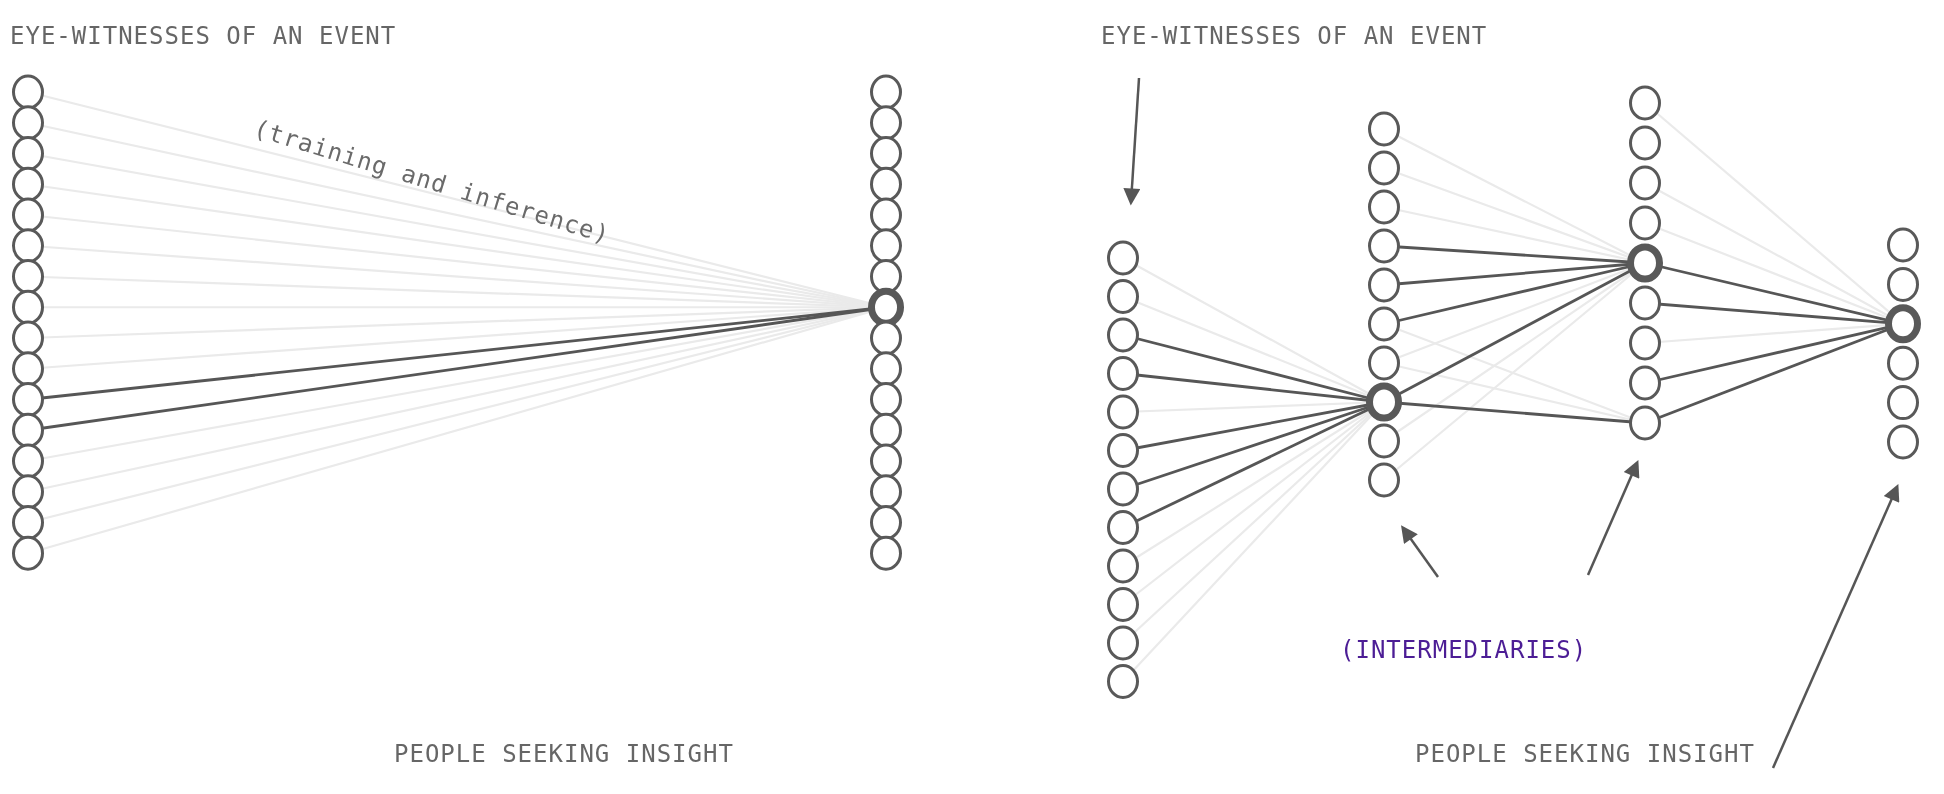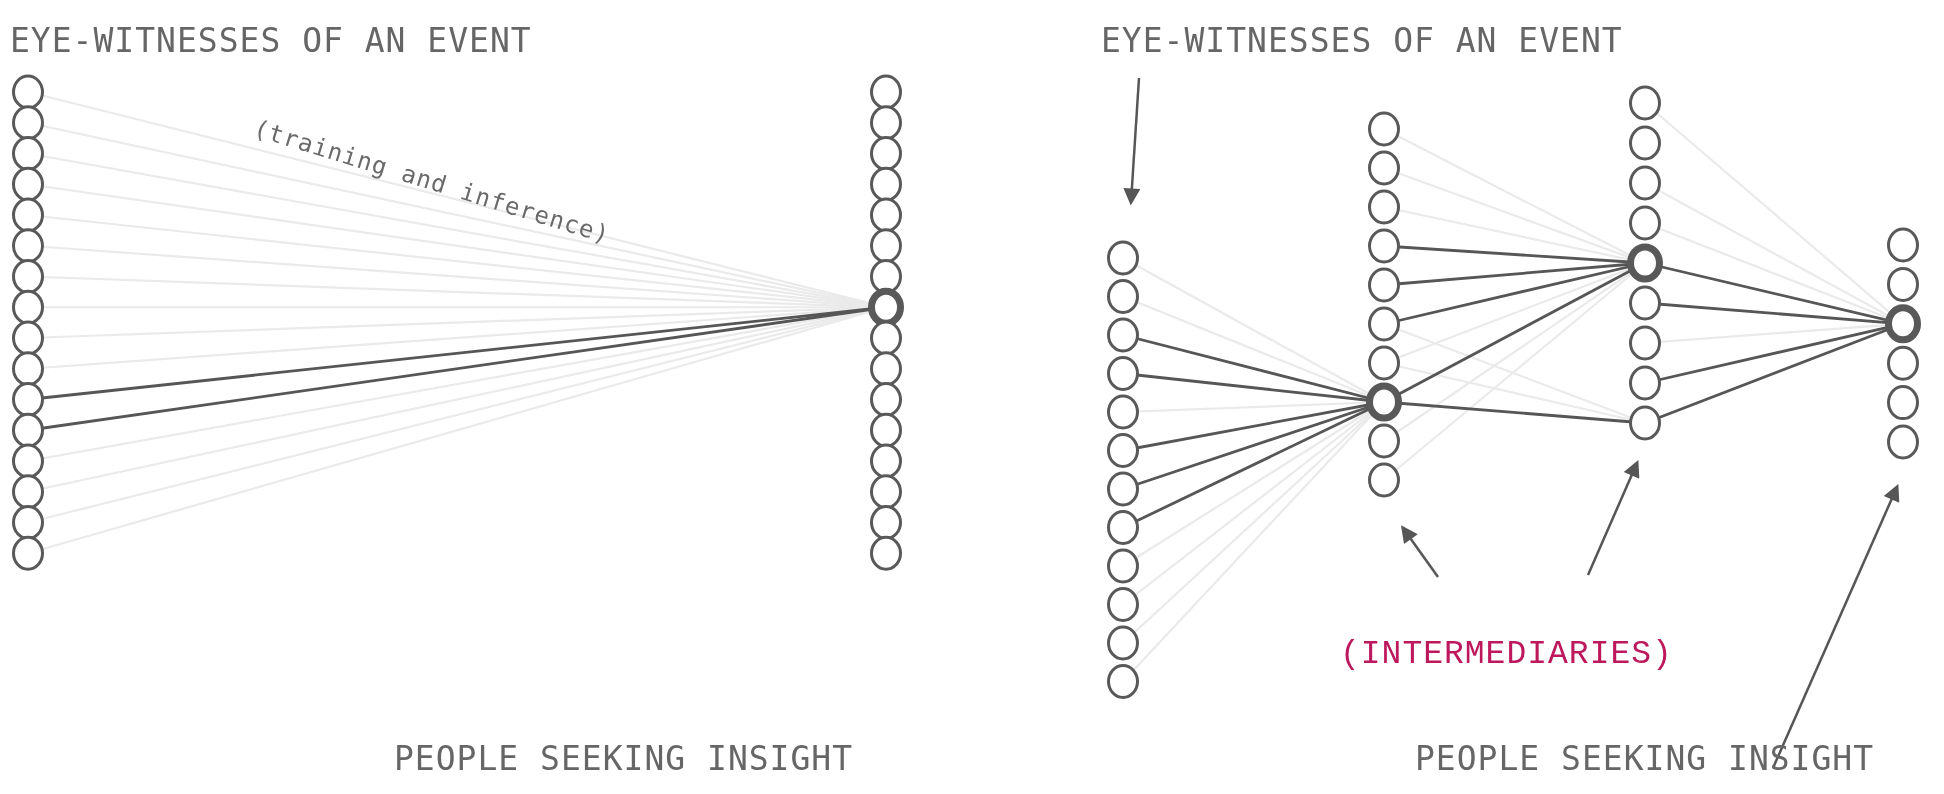--- a/index.html
+++ b/index.html
@@ -16,21 +16,21 @@
     font-family: "DejaVu Sans Mono", "Liberation Mono", monospace;
   }
   svg.net {
     position: absolute;
     left: 0;
     top: 0;
   }
   .lbl {
     position: absolute;
     color: #666666;
-    font-size: 33px;
+    font-size: 24px;
     line-height: 1;
     letter-spacing: 1px;
     white-space: nowrap;
     user-select: none;
   }
   #left-title  { left: 10px;   top: 24px; }
   #right-title { left: 1101px; top: 24px; }
   #left-bottom  { left: 394px;  top: 742px; }
   #right-bottom { left: 1415px; top: 742px; }
   #intermediaries { left: 1340px; top: 638px; }
@@ -186,17 +186,17 @@
   </svg>
 
   <div class="lbl" id="left-title" style="color: rgb(102, 102, 102);">EYE-WITNESSES OF AN EVENT</div>
 
   <div class="lbl" id="training-ann">(training and inference)</div>
 
   <div class="lbl" id="left-bottom" style="color: rgb(102, 102, 102);">PEOPLE SEEKING INSIGHT</div>
 
   <div class="lbl" id="right-title" style="color: rgb(102, 102, 102);">EYE-WITNESSES OF AN EVENT</div>
 
-  <div class="lbl" id="intermediaries" style="color: #be185d; font-family: Liberation Mono, monospace;">(INTERMEDIARIES)</div>
+  <div class="lbl" id="intermediaries" style="color: #4c1d95;">(INTERMEDIARIES)</div>
 
   <div class="lbl" id="right-bottom" style="color: rgb(102, 102, 102);">PEOPLE SEEKING INSIGHT</div>
 
 </div>
 
 </body></html>

